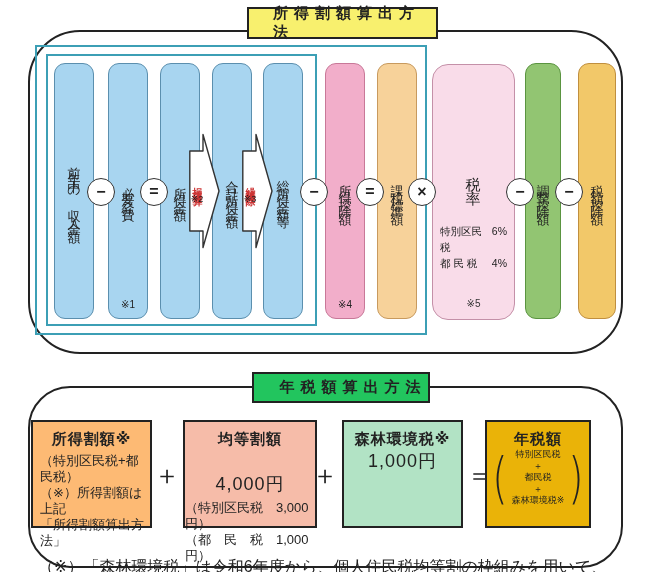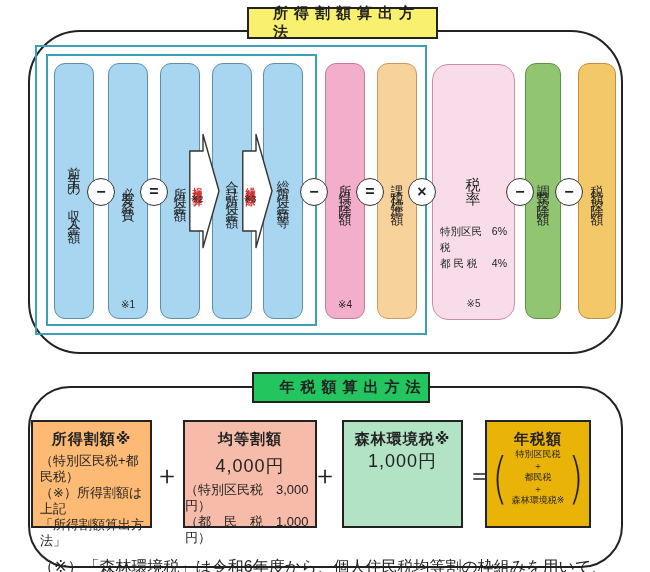--- a/index.html
+++ b/index.html
@@ -62,21 +62,21 @@
   .arrow-note{font-size:9px;color:#222;margin-top:3px;white-space:nowrap;}
 
   
   .bbox{position:absolute;top:420px;height:108px;border:2px solid #222;box-sizing:border-box;
     display:flex;flex-direction:column;align-items:center;z-index:2;}
   .box-yellow{left:31px;width:121px;background:#fdba74;}
   .box-salmon{left:183px;width:134px;background:#f6bca9;}
   .box-green {left:342px;width:121px;background:#b2e3c5;}
   .box-purple{left:485px;width:106px;background:#eab308;}
   .bbox-title{font-size:15px;font-weight:700;color:#222;margin-top:8px;letter-spacing:1px;}
-  .bbox-amount{font-size:18px;color:#222;margin-top:5px;letter-spacing:1px;}
+  .bbox-amount{font-size:18px;color:#222;margin-top:23px;letter-spacing:1px;}
   .bbox-lines{align-self:flex-start;padding-left:7px;margin-top:4px;font-size:13px;line-height:16px;color:#222;}
   .bbox-lines.centered{align-self:center;padding-left:0;}
   .paren-group{display:flex;align-items:center;justify-content:center;margin-top:0px;}
   .paren{font-size:56px;font-weight:300;color:#222;line-height:1;transform:scaleX(.7);font-family:"DejaVu Sans",sans-serif;}
   .paren-stack{display:flex;flex-direction:column;align-items:center;margin:0 1px;}
   .paren-item{font-size:9px;line-height:11.5px;color:#222;}
 
   .bop{position:absolute;width:30px;text-align:center;font-size:26px;font-weight:400;color:#222;top:458px;z-index:2;}
   .bop1{left:152px;} .bop2{left:310px;} .bop3{left:465px;}
 

